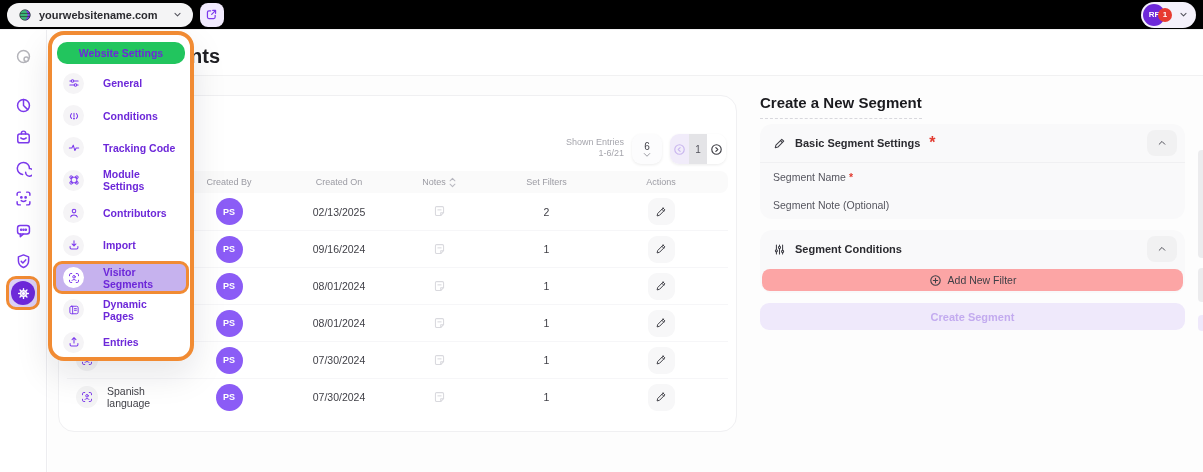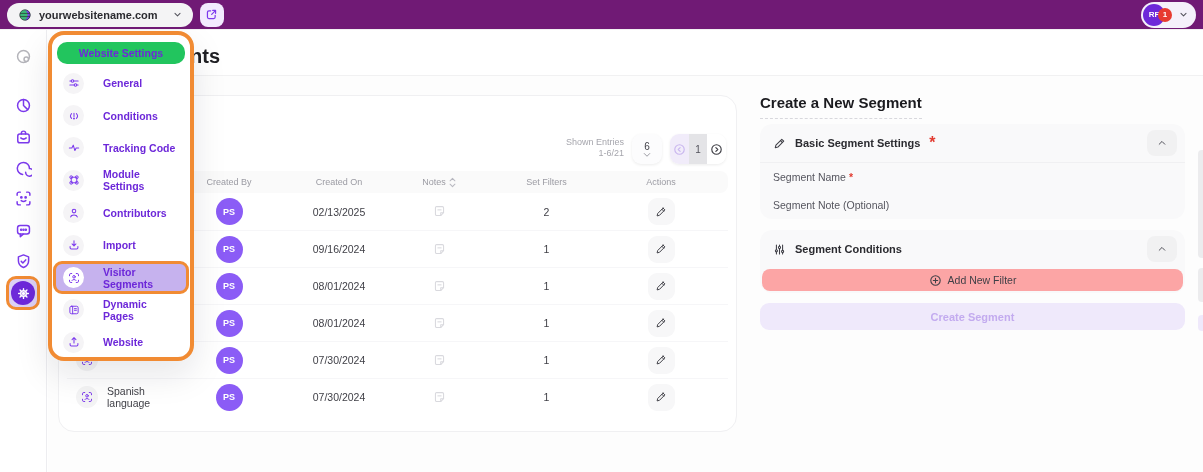--- a/index.html
+++ b/index.html
@@ -1,21 +1,21 @@
 <!DOCTYPE html>
 <html><head>
 <meta charset="utf-8">
 <style>
   * { margin:0; padding:0; box-sizing:border-box; }
   html,body { width:1203px; height:472px; }
   body { font-family:"Liberation Sans", sans-serif; background:#fff; position:relative; overflow:hidden; color:#27272a; }
   svg { display:block; }
 
   
-  .topbar { position:absolute; left:0; top:0; right:0; height:30px; background:#701a75; border-bottom:1px solid #f1f1f2; display:flex; align-items:center; padding:0 7px; z-index:60; }
+  .topbar { position:absolute; left:0; top:0; right:0; height:30px; background:#000000; border-bottom:1px solid #f1f1f2; display:flex; align-items:center; padding:0 7px; z-index:60; }
   .site-pill { display:flex; align-items:center; gap:7px; background:#f4f4f5; border-radius:16px; height:24px; padding:0 11px; font-size:11px; font-weight:600; color:#2b2b30; cursor:pointer; }
   .ext-btn { margin-left:7px; width:24px; height:24px; background:#f2ebfe; border-radius:8px; display:flex; align-items:center; justify-content:center; cursor:pointer; }
   .account-pill { margin-left:auto; background:#f4f1fb; border-radius:16px; height:26px; padding:2px 8px 2px 2px; display:flex; align-items:center; gap:4px; cursor:pointer; }
   .avatar-wrap { position:relative; width:32px; height:22px; }
   .avatar { position:absolute; left:0; top:0; width:22px; height:22px; border-radius:50%; background:#6d28d9; color:#fff; font-size:8px; font-weight:700; display:flex; align-items:center; justify-content:center; }
   .badge { position:absolute; left:15px; top:4px; width:14px; height:14px; border-radius:50%; background:#e73b30; color:#fff; font-size:8px; font-weight:700; display:flex; align-items:center; justify-content:center; }
 
   
   .sidebar { position:absolute; left:0; top:30px; bottom:0; width:47px; background:#fff; border-right:1px solid #ededf0; z-index:20; }
   .side-icon { position:absolute; left:50%; transform:translate(-50%,-50%); width:24px; height:24px; display:flex; align-items:center; justify-content:center; color:#7c3aed; cursor:pointer; }
@@ -504,21 +504,21 @@
       </span>
     <span>Dynamic Pages</span>
   </div>
   <div class="menu-item">
     <span class="mi-icon">
         <svg width="12" height="12" viewBox="0 0 16 16" fill="none" stroke="currentColor" stroke-width="1.4" stroke-linecap="round" stroke-linejoin="round">
           <path d="M8 9.2v-7M5.4 4.8L8 2.2l2.6 2.6"></path>
           <path d="M2.8 10v1.6A1.6 1.6 0 0 0 4.4 13.2h7.2a1.6 1.6 0 0 0 1.6-1.6V10"></path>
         </svg>
       </span>
-    <span>Website</span>
+    <span>Entries</span>
   </div>
 </div>
 
 <div class="panel-title">Create a New Segment</div>
 
 <div class="cardA">
   <div class="acc-head">
     <svg width="13" height="13" viewBox="0 0 16 16" fill="none" stroke="currentColor" stroke-width="1.3" stroke-linecap="round" stroke-linejoin="round">
         <path d="M10.8 2.8l2.4 2.4L6 12.4l-3.2.8.8-3.2 7.2-7.2z"></path>
         <path d="M9.2 4.4l2.4 2.4"></path>

